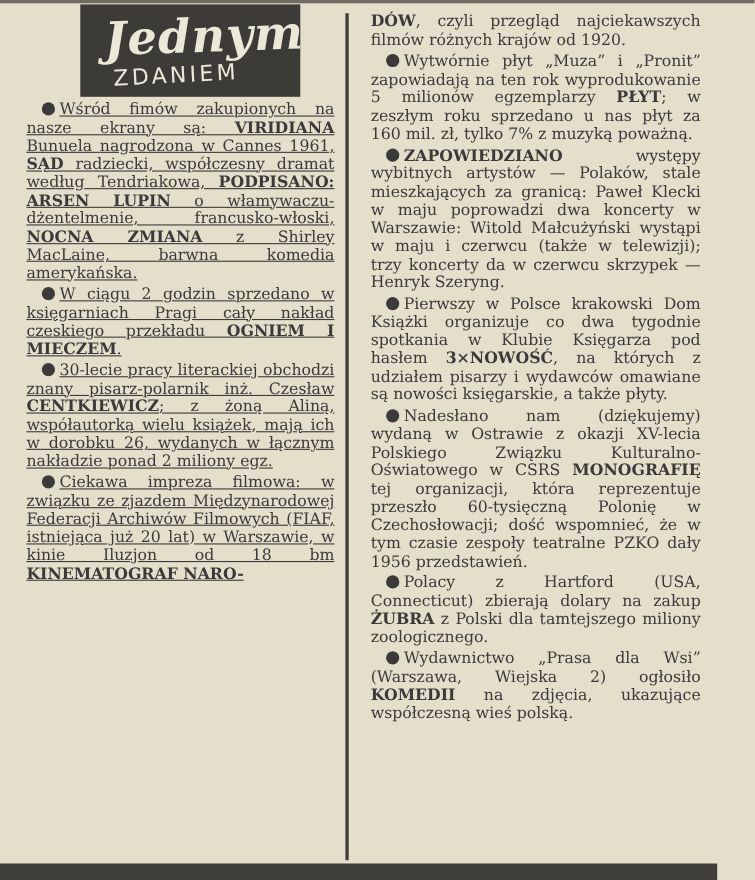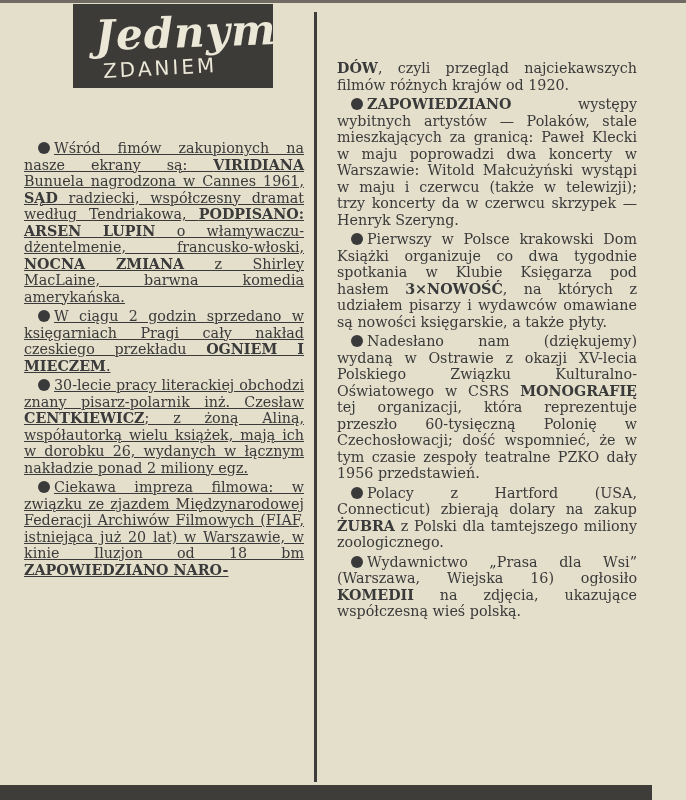--- a/index.html
+++ b/index.html
@@ -31,21 +31,20 @@
   .masthead .caps {
     position: absolute; left: 30px; top: 52px;
     font-family: "DejaVu Sans", sans-serif;
     color: #ece8d8; font-size: 20px; letter-spacing: 3px;
     transform: rotate(-3deg);
   }
   .col {
     position: absolute;
     font-size: 14.3px; line-height: 16.5px;
     text-align: justify;
-    margin-top: 48px;
   }
   .col-left { left: 24px; top: 92px; width: 280px; text-decoration: underline; }
   .col-right { left: 337px; top: 12px; width: 300px; }
   .col-divider {
     position: absolute; left: 314px; top: 12px; width: 3px; height: 770px;
     background: #3f3d3a;
   }
   .item { margin: 0 0 3px 0; text-indent: 14px; }
   .item .dot {
     display: inline-block; width: 12px; height: 12px; border-radius: 50%;
@@ -61,27 +60,28 @@
 
 <div class="masthead">
   <span class="script">Jednym</span>
   <span class="caps">ZDANIEM</span>
 </div>
 
 <div class="col col-left">
   <p class="item"><span class="dot"></span><span>Wśród fimów zakupionych na nasze ekrany są: </span><span class="b">VIRIDIANA</span><span> Bunuela nagrodzona w Cannes 1961, </span><span class="b">SĄD</span><span> radziecki, współczesny dramat według Tendriakowa, </span><span class="b">PODPISANO: ARSEN LUPIN</span><span> o włamywaczu-dżentelmenie, francusko-włoski, </span><span class="b">NOCNA ZMIANA</span><span> z Shirley MacLaine, barwna komedia amerykańska.</span></p>
   <p class="item"><span class="dot"></span><span>W ciągu 2 godzin sprzedano w księgarniach Pragi cały nakład czeskiego przekładu </span><span class="b">OGNIEM I MIECZEM</span><span>.</span></p>
   <p class="item"><span class="dot"></span><span>30-lecie pracy literackiej obchodzi znany pisarz-polarnik inż. Czesław </span><span class="b">CENTKIEWICZ</span><span>; z żoną Aliną, współautorką wielu książek, mają ich w dorobku 26, wydanych w łącznym nakładzie ponad 2 miliony egz.</span></p>
-  <p class="item"><span class="dot"></span><span>Ciekawa impreza filmowa: w związku ze zjazdem Międzynarodowej Federacji Archiwów Filmowych (FIAF, istniejąca już 20 lat) w Warszawie, w kinie Iluzjon od 18 bm </span><span class="b">ZAPOWIEDZIANO NARO-</span></p>
+  <p class="item"><span class="dot"></span><span>Ciekawa impreza filmowa: w związku ze zjazdem Międzynarodowej Federacji Archiwów Filmowych (FIAF, istniejąca już 20 lat) w Warszawie, w kinie Iluzjon od 18 bm </span><span class="b">KINEMATOGRAF NARO-</span></p>
 </div>
 
 <div class="col-divider"></div>
 
 <div class="col col-right">
   <p class="item cont"><span class="b">DÓW</span><span>, czyli przegląd najciekawszych filmów różnych krajów od 1920.</span></p>
+  <p class="item"><span class="dot"></span><span>Wytwórnie płyt „Muza” i „Pronit” zapowiadają na ten rok wyprodukowanie 5 milionów egzemplarzy </span><span class="b">PŁYT</span><span>; w zeszłym roku sprzedano u nas płyt za 160 mil. zł, tylko 7% z muzyką poważną.</span></p>
   <p class="item"><span class="dot"></span><span class="b">ZAPOWIEDZIANO</span><span> występy wybitnych artystów — Polaków, stale mieszkających za granicą: Paweł Klecki w maju poprowadzi dwa koncerty w Warszawie: Witold Małcużyński wystąpi w maju i czerwcu (także w telewizji); trzy koncerty da w czerwcu skrzypek — Henryk Szeryng.</span></p>
   <p class="item"><span class="dot"></span><span>Pierwszy w Polsce krakowski Dom Książki organizuje co dwa tygodnie spotkania w Klubie Księgarza pod hasłem </span><span class="b">3×NOWOŚĆ</span><span>, na których z udziałem pisarzy i wydawców omawiane są nowości księgarskie, a także płyty.</span></p>
   <p class="item"><span class="dot"></span><span>Nadesłano nam (dziękujemy) wydaną w Ostrawie z okazji XV-lecia Polskiego Związku Kulturalno-Oświatowego w CSRS </span><span class="b">MONOGRAFIĘ</span><span> tej organizacji, która reprezentuje przeszło 60-tysięczną Polonię w Czechosłowacji; dość wspomnieć, że w tym czasie zespoły teatralne PZKO dały 1956 przedstawień.</span></p>
   <p class="item"><span class="dot"></span><span>Polacy z Hartford (USA, Connecticut) zbierają dolary na zakup </span><span class="b">ŻUBRA</span><span> z Polski dla tamtejszego miliony zoologicznego.</span></p>
-  <p class="item"><span class="dot"></span><span>Wydawnictwo „Prasa dla Wsi” (Warszawa, Wiejska 16) ogłosiło </span><span class="b">KOMEDII</span><span> na zdjęcia, ukazujące współczesną wieś polską.</span></p>
+  <p class="item"><span class="dot"></span><span>Wydawnictwo „Prasa dla Wsi” (Warszawa, Wiejska 2) ogłosiło </span><span class="b">KOMEDII</span><span> na zdjęcia, ukazujące współczesną wieś polską.</span></p>
 </div>
 
 <div class="bottom-rule"></div>
 
 </body></html>

